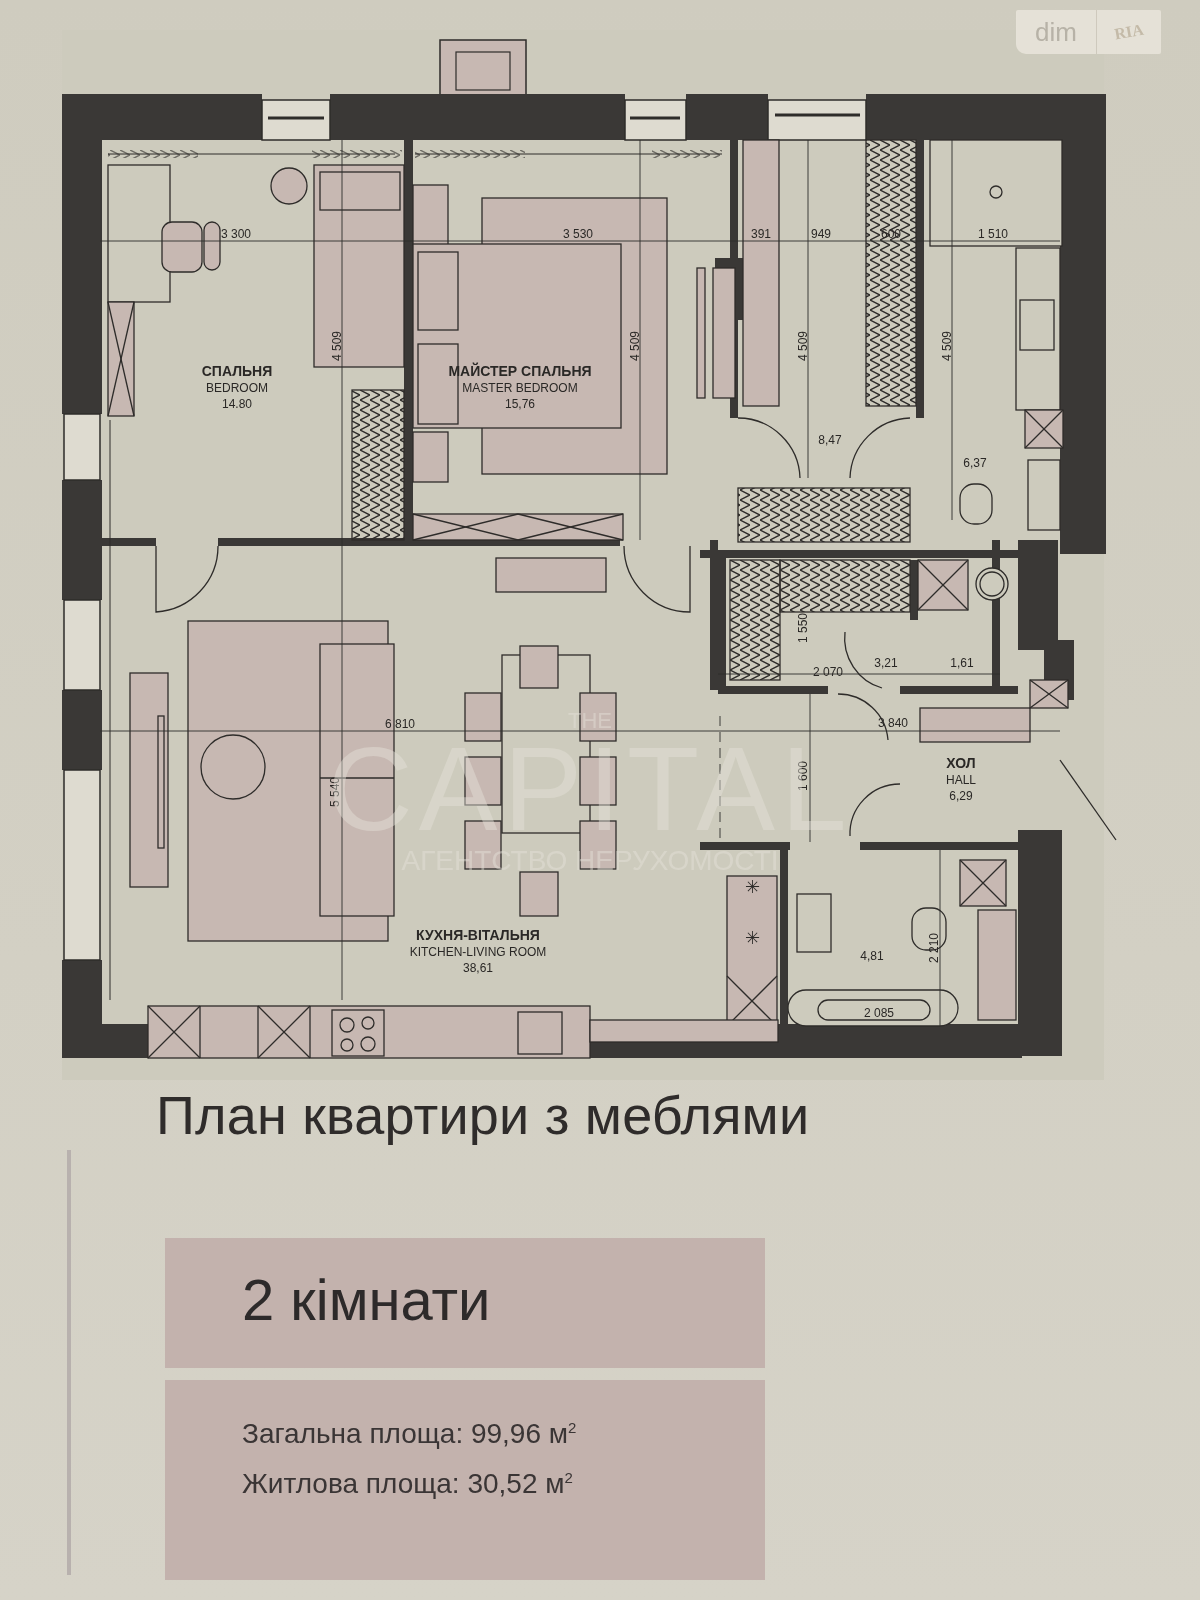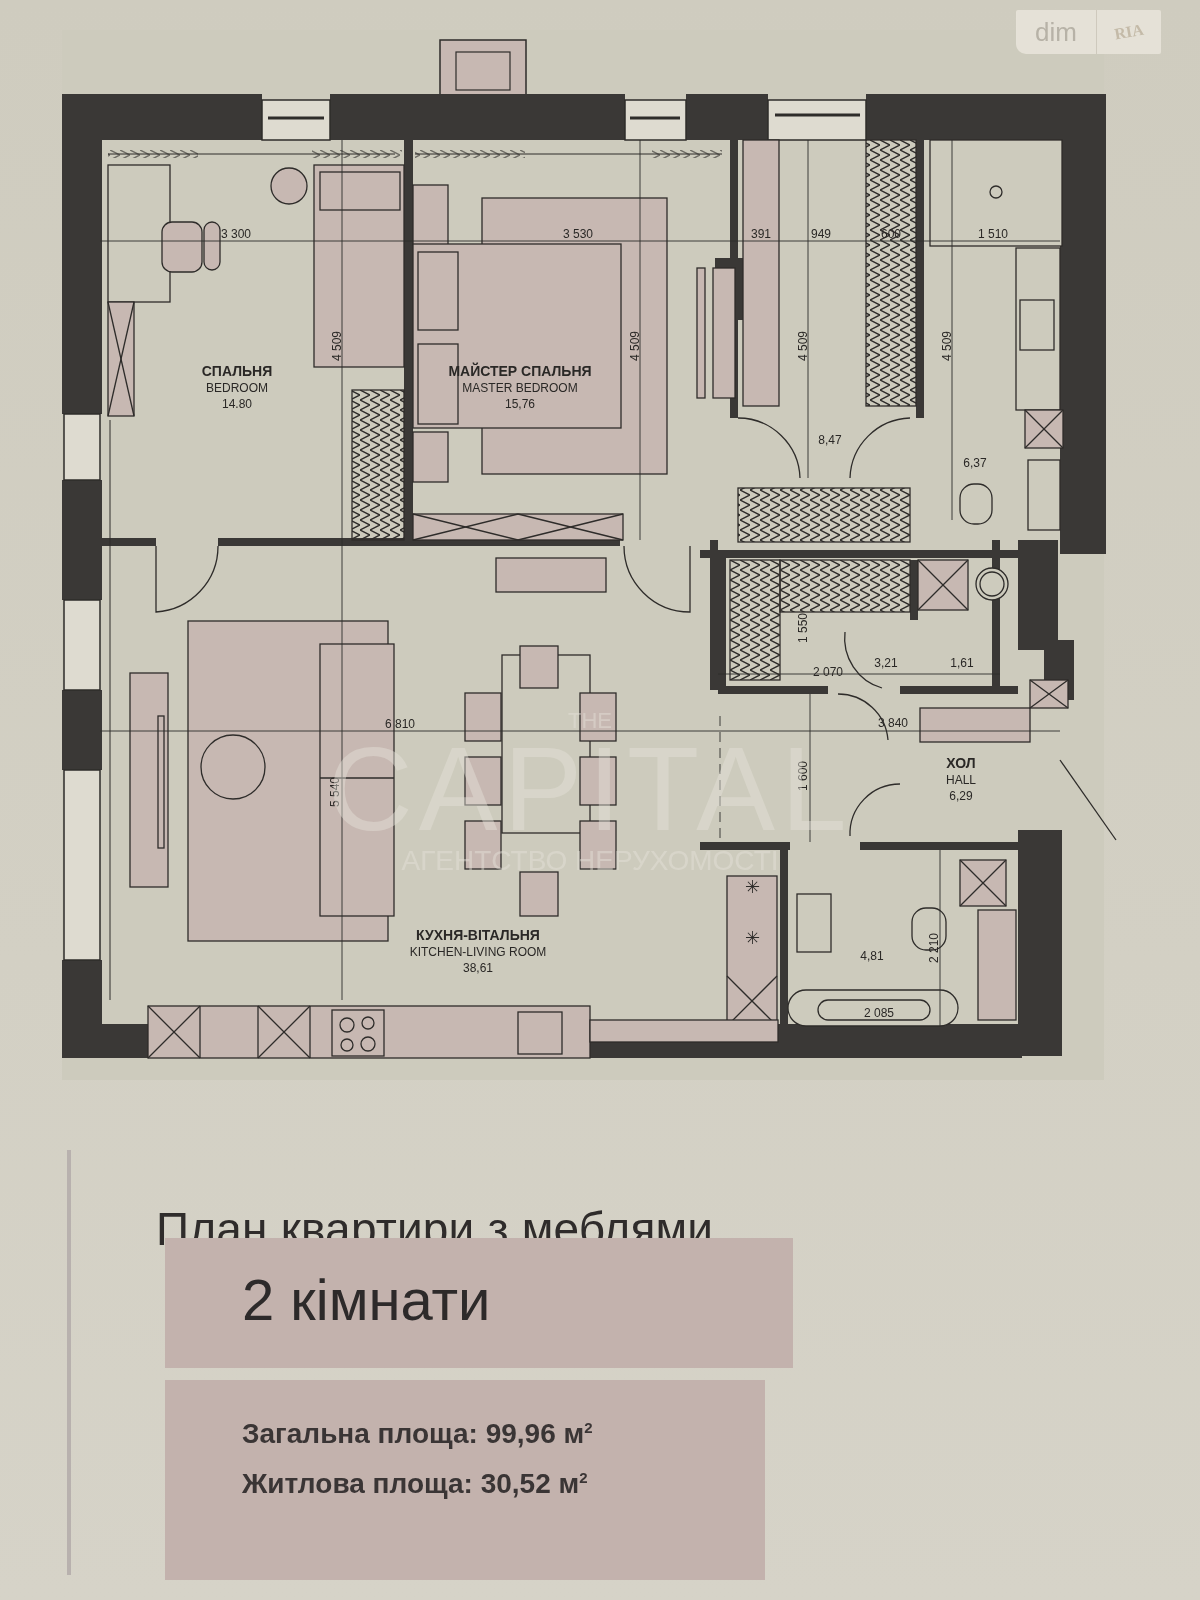--- a/index.html
+++ b/index.html
@@ -29,36 +29,34 @@
   }
   .logo .ria {
     flex: 1; text-align: center; font-family: "Liberation Serif", serif;
     font-weight: bold; font-size: 16px; color: #c3b9a6; transform: rotate(-10deg);
   }
   .vline {
     position: absolute; left: 67px; top: 1150px; width: 4px; height: 425px;
     background: #b8b1ae;
   }
   .title {
-    position: absolute; left: 156px; top: 1202px; font-size: 46px; color: #2f2c2b;
+    position: absolute; left: 156px; top: 1084px; font-size: 54px; color: #2f2c2b;
     letter-spacing: 0.2px;
     text-align: center;
   }
   .box1 {
     position: absolute; left: 165px; top: 1238px; width: 600px; height: 130px;
     background: #c3b2ad;
-    padding-left: 28px;
   }
   .box1 .rooms {
     position: absolute; left: 77px; top: 28px; font-size: 58px; color: #2d2a2a;
   }
   .box2 {
     position: absolute; left: 165px; top: 1380px; width: 600px; height: 200px;
     background: #c3b2ad;
-    font-weight: bold;
   }
   .box2 .line {
     position: absolute; left: 77px; font-size: 28px; color: #3a3535;
   }
   .box2 .line sup { font-size: 15px; }
   .label-text { font-family: "Liberation Sans", sans-serif; fill: #2a2826; }
   .wm { font-family: "Liberation Sans", sans-serif; fill: #e6e3da; opacity: 0.45; }
 </style>
 </head>
 <body>

